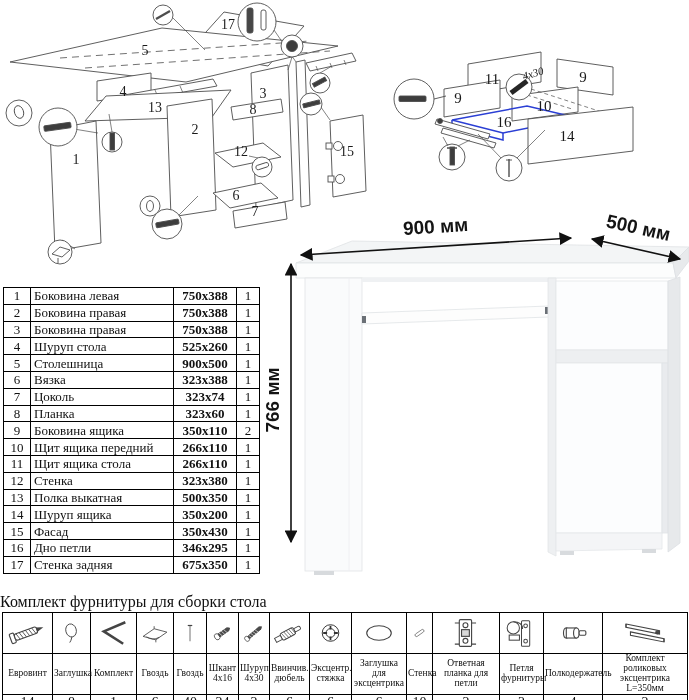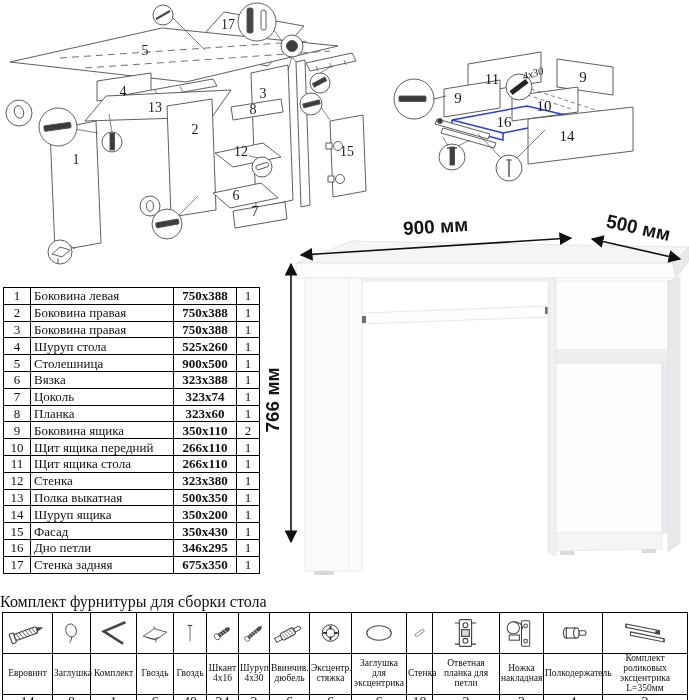--- a/index.html
+++ b/index.html
@@ -477,21 +477,21 @@
     <td>Комплект</td>
     <td>Гвоздь</td>
     <td>Гвоздь</td>
     <td>Шкант 4x16</td>
     <td>Шуруп 4x30</td>
     <td>Ввинчив. дюбель</td>
     <td>Эксцентр. стяжка</td>
     <td>Заглушка для эксцентрика</td>
     <td>Стенка</td>
     <td>Ответная планка для петли</td>
-    <td>Ножка накладная</td>
+    <td>Петля фурнитуры</td>
     <td>Полкодержатель</td>
     <td>Комплект роликовых эксцентрика L=350мм</td>
   </tr>
   <tr class="r-qty">
     <td>14</td>
     <td>8</td>
     <td>1</td>
     <td>6</td>
     <td>40</td>
     <td>24</td>

